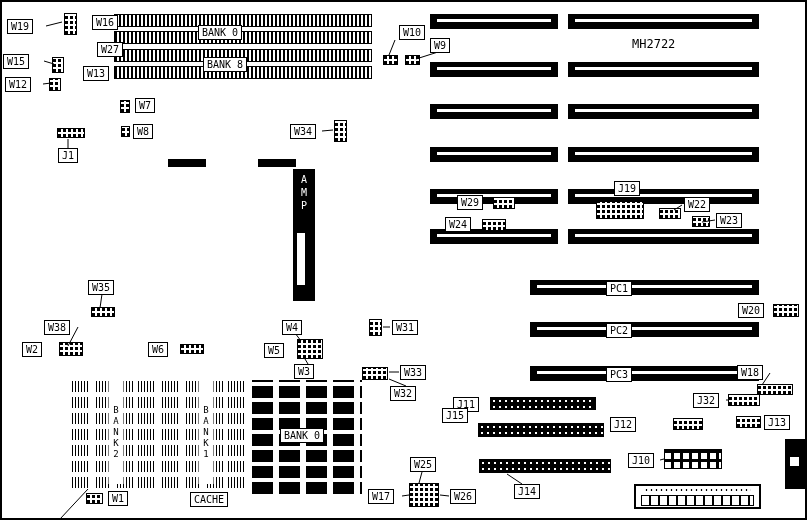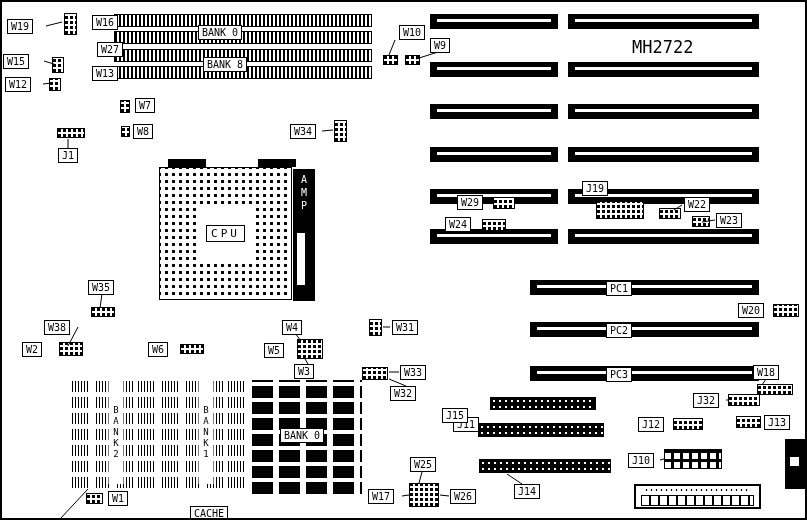--- a/index.html
+++ b/index.html
@@ -1,21 +1,21 @@
 <!DOCTYPE html>
 <html><head>
 <meta charset="utf-8">
 <style>
   *{box-sizing:border-box;margin:0;padding:0}
   body{background:#fff}
   .board{position:relative;width:807px;height:520px;background:#fff;border:2px solid #000;
          font-family:"DejaVu Sans Mono","Liberation Mono",monospace;overflow:hidden}
   .lbl{position:absolute;border:1px solid #000;background:#fff;font-size:10px;line-height:13px;
        padding:0 3px;white-space:nowrap;z-index:6}
-  .txt{position:absolute;font-size:17px;z-index:3;font-family:"DejaVu Sans Mono",monospace}
+  .txt{position:absolute;font-size:12px;z-index:3;font-family:"DejaVu Sans Mono",monospace}
   .simm{position:absolute;height:13px;border:1px solid #000;
         background:repeating-linear-gradient(90deg,#000 0 2px,#fff 2px 4px);z-index:2}
   .slot{position:absolute;height:15px;background:#000;z-index:1}
   .slot::after{content:"";position:absolute;left:7px;right:7px;top:5px;height:3px;background:#fff}
   .jmp{position:absolute;border:1px solid #000;background-color:#fff;z-index:4;
        background-image:repeating-linear-gradient(0deg,transparent 0 3px,#fff 3px 5px),
                         repeating-linear-gradient(90deg,#000 0 3px,#fff 3px 5px)}
   .hdr{position:absolute;background-color:#000;border:1px solid #000;z-index:2;
        background-image:radial-gradient(circle at 3px 3px,#fff 1.2px,transparent 1.5px);
        background-size:6px 6px}
@@ -80,43 +80,38 @@
 
   <div class="slot" style="left:528px;top:278px;width:229px"></div>
   <div class="slot" style="left:528px;top:320px;width:229px"></div>
   <div class="slot" style="left:528px;top:364px;width:229px"></div>
   <div class="lbl" style="left:604px;top:279px">PC1</div>
   <div class="lbl" style="left:604px;top:321px">PC2</div>
   <div class="lbl" style="left:604px;top:365px">PC3</div>
 
   <div class="blk" style="left:166px;top:157px;width:38px;height:8px"></div>
   <div class="blk" style="left:256px;top:157px;width:38px;height:8px"></div>
-  <div class="cpu">
-    <div class="cpuc">
-      <span class="cpul">CPU</span>
-    </div>
-  </div>
   <div class="amp">
     <span class="ampt">AMP</span>
     <span class="ampn"></span>
   </div>
 
   <div class="arrs" style="left:70px;top:374px;width:88px;height:112px">
     <div class="vstrip">
       <span class="vert">BANK2</span>
     </div>
   </div>
   <div class="arrs" style="left:160px;top:374px;width:88px;height:112px">
     <div class="vstrip">
       <span class="vert">BANK1</span>
     </div>
   </div>
   <div class="arrb" style="left:250px;top:378px;width:110px;height:114px"></div>
   <div class="lbl" style="left:278px;top:426px">BANK 0</div>
-  <div class="lbl" style="left:188px;top:504px">CACHE</div>
+  <div class="lbl" style="left:188px;top:490px">CACHE</div>
 
   <div class="hdr" style="left:488px;top:395px;width:106px;height:13px"></div>
   <div class="hdr" style="left:476px;top:421px;width:126px;height:14px"></div>
   <div class="hdr" style="left:477px;top:457px;width:132px;height:14px"></div>
   <div class="con" style="left:662px;top:447px;width:58px;height:20px"></div>
   <div class="pwr">
     <div class="pwrdots"></div>
     <div class="pwrpins"></div>
   </div>
   <div class="kb">
@@ -178,50 +173,50 @@
       <line x1="658" y1="458" x2="662" y2="457"></line>
       <line x1="724" y1="398" x2="727" y2="398"></line>
     </g>
   </svg>
 
   <div class="lbl" style="left:5px;top:17px">W19</div>
   <div class="lbl" style="left:90px;top:13px">W16</div>
   <div class="lbl" style="left:196px;top:23px">BANK 0</div>
   <div class="lbl" style="left:95px;top:40px">W27</div>
   <div class="lbl" style="left:1px;top:52px">W15</div>
-  <div class="lbl" style="left:90px;top:64px">W13</div>
+  <div class="lbl" style="left:81px;top:64px">W13</div>
   <div class="lbl" style="left:201px;top:55px">BANK 8</div>
   <div class="lbl" style="left:3px;top:75px">W12</div>
   <div class="lbl" style="left:133px;top:96px">W7</div>
   <div class="lbl" style="left:131px;top:122px">W8</div>
   <div class="lbl" style="left:56px;top:146px">J1</div>
   <div class="lbl" style="left:288px;top:122px">W34</div>
   <div class="lbl" style="left:397px;top:23px">W10</div>
   <div class="lbl" style="left:428px;top:36px">W9</div>
   <div class="lbl" style="left:455px;top:193px">W29</div>
   <div class="lbl" style="left:443px;top:215px">W24</div>
-  <div class="lbl" style="left:580px;top:179px">J19</div>
+  <div class="lbl" style="left:612px;top:179px">J19</div>
   <div class="lbl" style="left:682px;top:195px">W22</div>
   <div class="lbl" style="left:714px;top:211px">W23</div>
   <div class="lbl" style="left:86px;top:278px">W35</div>
   <div class="lbl" style="left:42px;top:318px">W38</div>
   <div class="lbl" style="left:20px;top:340px">W2</div>
   <div class="lbl" style="left:146px;top:340px">W6</div>
   <div class="lbl" style="left:280px;top:318px">W4</div>
   <div class="lbl" style="left:262px;top:341px">W5</div>
   <div class="lbl" style="left:292px;top:362px">W3</div>
   <div class="lbl" style="left:390px;top:318px">W31</div>
   <div class="lbl" style="left:398px;top:363px">W33</div>
   <div class="lbl" style="left:388px;top:384px">W32</div>
   <div class="lbl" style="left:736px;top:301px">W20</div>
-  <div class="lbl" style="left:751px;top:363px">W18</div>
-  <div class="lbl" style="left:451px;top:415px">J11</div>
+  <div class="lbl" style="left:735px;top:363px">W18</div>
+  <div class="lbl" style="left:451px;top:395px">J11</div>
   <div class="lbl" style="left:691px;top:391px">J32</div>
   <div class="lbl" style="left:440px;top:406px">J15</div>
-  <div class="lbl" style="left:636px;top:415px">J12</div>
+  <div class="lbl" style="left:608px;top:415px">J12</div>
   <div class="lbl" style="left:762px;top:413px">J13</div>
   <div class="lbl" style="left:626px;top:451px">J10</div>
   <div class="lbl" style="left:512px;top:482px">J14</div>
   <div class="lbl" style="left:408px;top:455px">W25</div>
   <div class="lbl" style="left:366px;top:487px">W17</div>
   <div class="lbl" style="left:448px;top:487px">W26</div>
   <div class="lbl" style="left:106px;top:489px">W1</div>
 
 </div>
 

